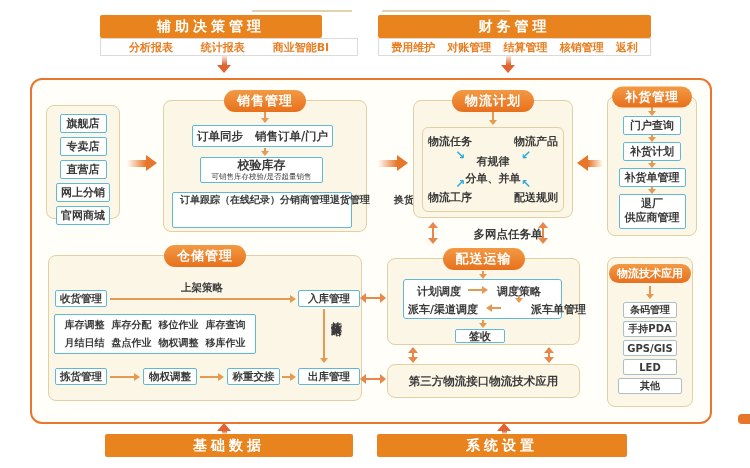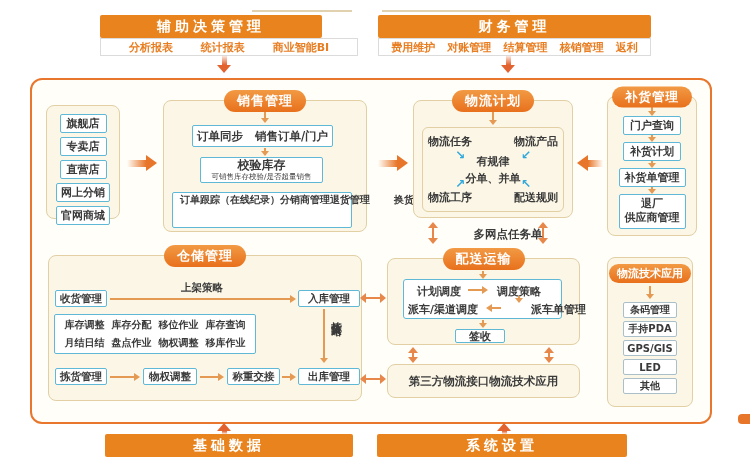--- a/index.html
+++ b/index.html
@@ -329,21 +329,21 @@
   <div class="obox colflex" style="left:607px;top:257px;width:86px;height:150px;padding-top:6px;gap:3px;">
     <div class="pill2">物流技术应用</div>
     <div class="avf" style="height:13px;">
         <i class="s"></i>
         <i class="h"></i>
       </div>
     <div class="graybox" style="width:54px;height:16px;">条码管理</div>
     <div class="graybox" style="width:54px;height:16px;">手持PDA</div>
     <div class="graybox" style="width:54px;height:16px;">GPS/GIS</div>
     <div class="graybox" style="width:54px;height:16px;">LED</div>
-    <div class="graybox" style="width:54px;height:16px;">其他</div>
+    <div class="graybox" style="width:64px;height:16px;">其他</div>
   </div>
 
   <div class="vbig up" style="left:217px;top:423px;width:14px;height:11px;">
       <i class="hu"></i>
       <i class="s"></i>
     </div>
   <div class="banner" style="left:105px;top:434px;width:248px;height:23px;">
     <span>基础数据</span>
   </div>
   <div class="vbig up" style="left:497px;top:423px;width:14px;height:11px;">

